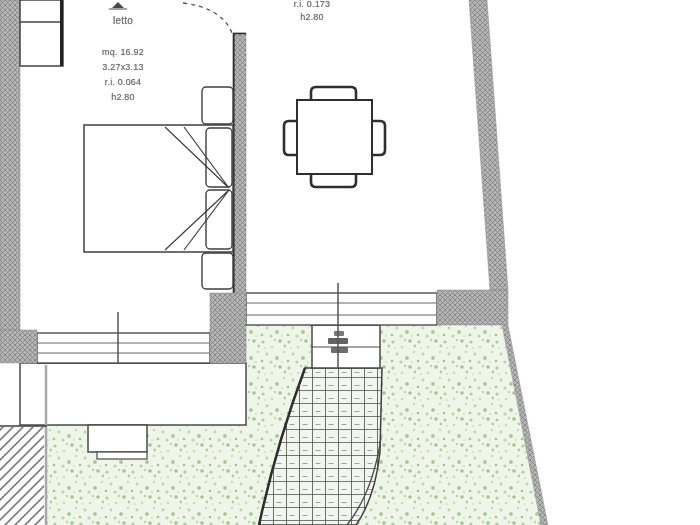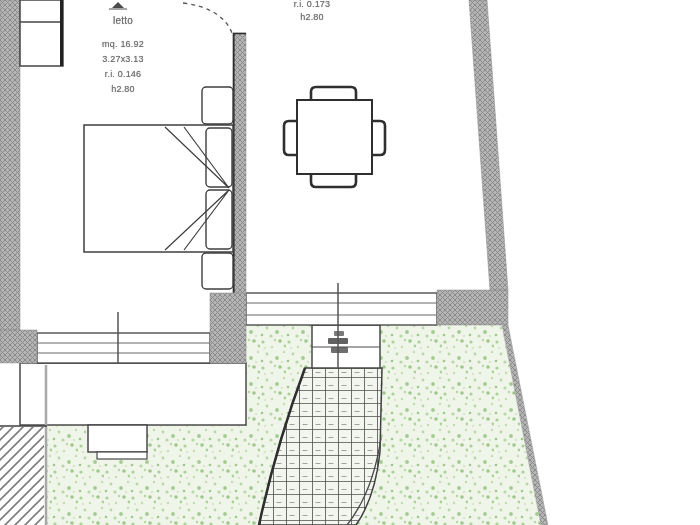--- a/index.html
+++ b/index.html
@@ -2,21 +2,21 @@
 <html><head>
 <meta charset="utf-8">
 <style>
   html,body{margin:0;padding:0;background:#ffffff;}
   #plan{position:relative;width:700px;height:525px;background:#ffffff;overflow:hidden;
         font-family:"Liberation Sans", sans-serif;}
   #plan svg{position:absolute;left:0;top:0;}
   .annot{position:absolute;color:#6b6b6b;text-align:center;
          font-size:9px;line-height:15px;letter-spacing:.2px;
          text-shadow:0 0 1px #9a9a9a;}
-  .annot .room-name{font-size:10px;margin-bottom:9px;}
+  .annot .room-name{font-size:10px;margin-bottom:17px;}
   #bedroom-annot{left:84px;top:13px;width:78px;}
   #dining-annot{left:278px;top:-2px;width:68px;line-height:12.5px;}
 </style>
 </head>
 <body>
 
 <div id="plan">
 
 <svg width="700" height="525" viewBox="0 0 700 525">
   <defs>
@@ -126,21 +126,21 @@
   <g>
     <polygon points="112,8 124,8 118,2" fill="#4a4a4a"></polygon>
     <line x1="109" y1="9" x2="127" y2="9" stroke="#4a4a4a" stroke-width="1"></line>
   </g>
 </svg>
 
 <div class="annot" id="bedroom-annot">
   <div class="room-name">letto</div>
   <div>mq. 16.92</div>
   <div>3.27x3.13</div>
-  <div>r.i. 0.146</div>
+  <div>r.i. 0.064</div>
   <div>h2.80</div>
 </div>
 
 <div class="annot" id="dining-annot">
   <div>r.i. 0.173</div>
   <div>h2.80</div>
 </div>
 
 </div>
 

